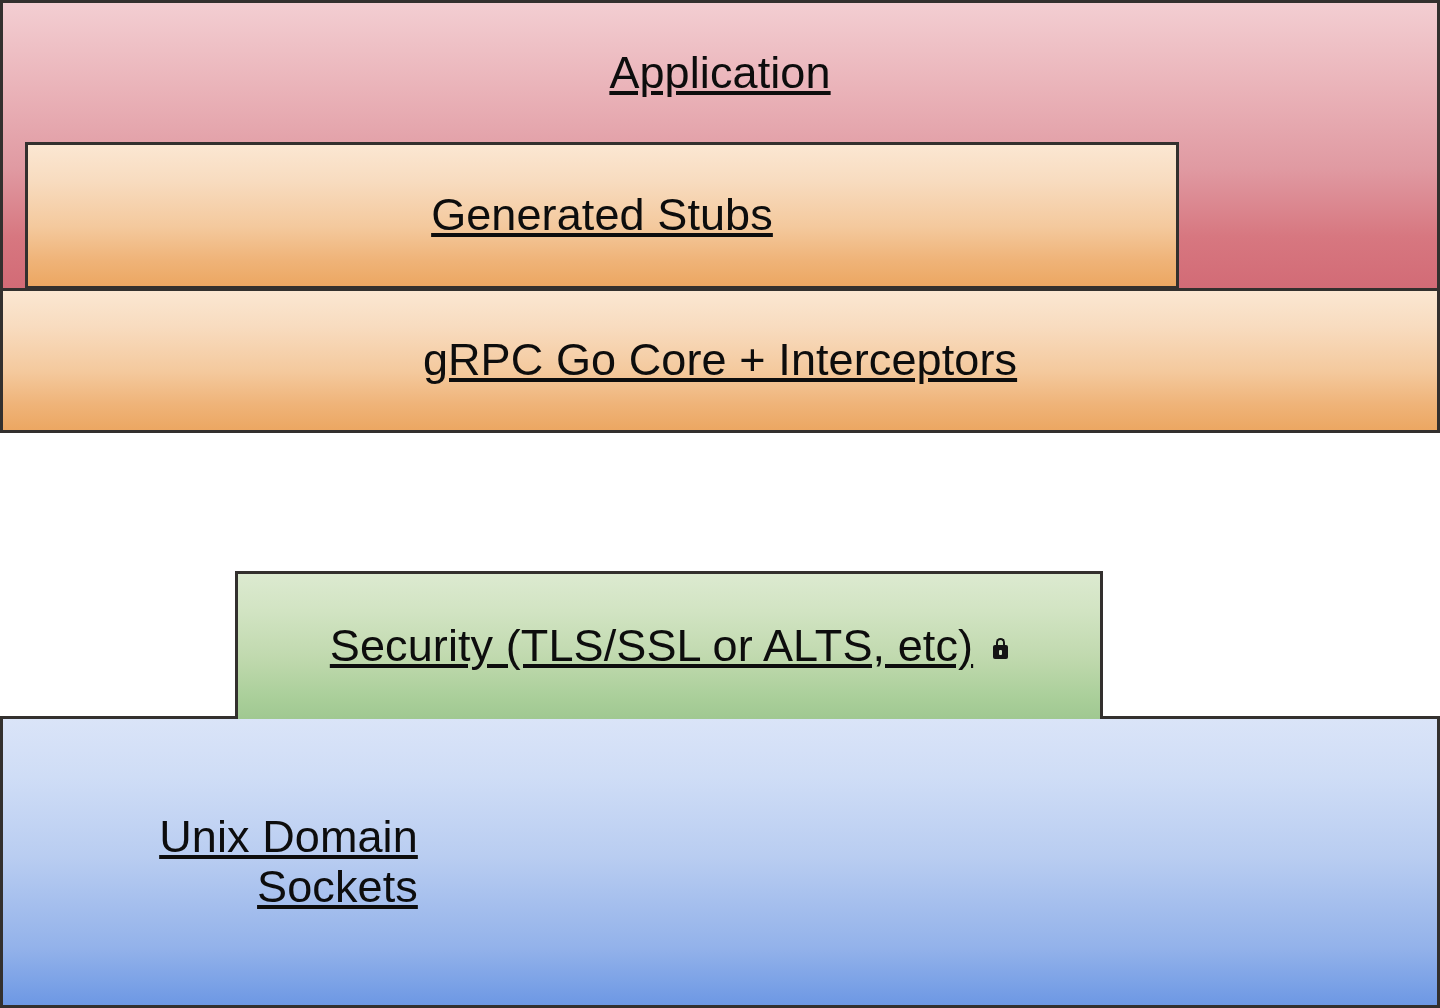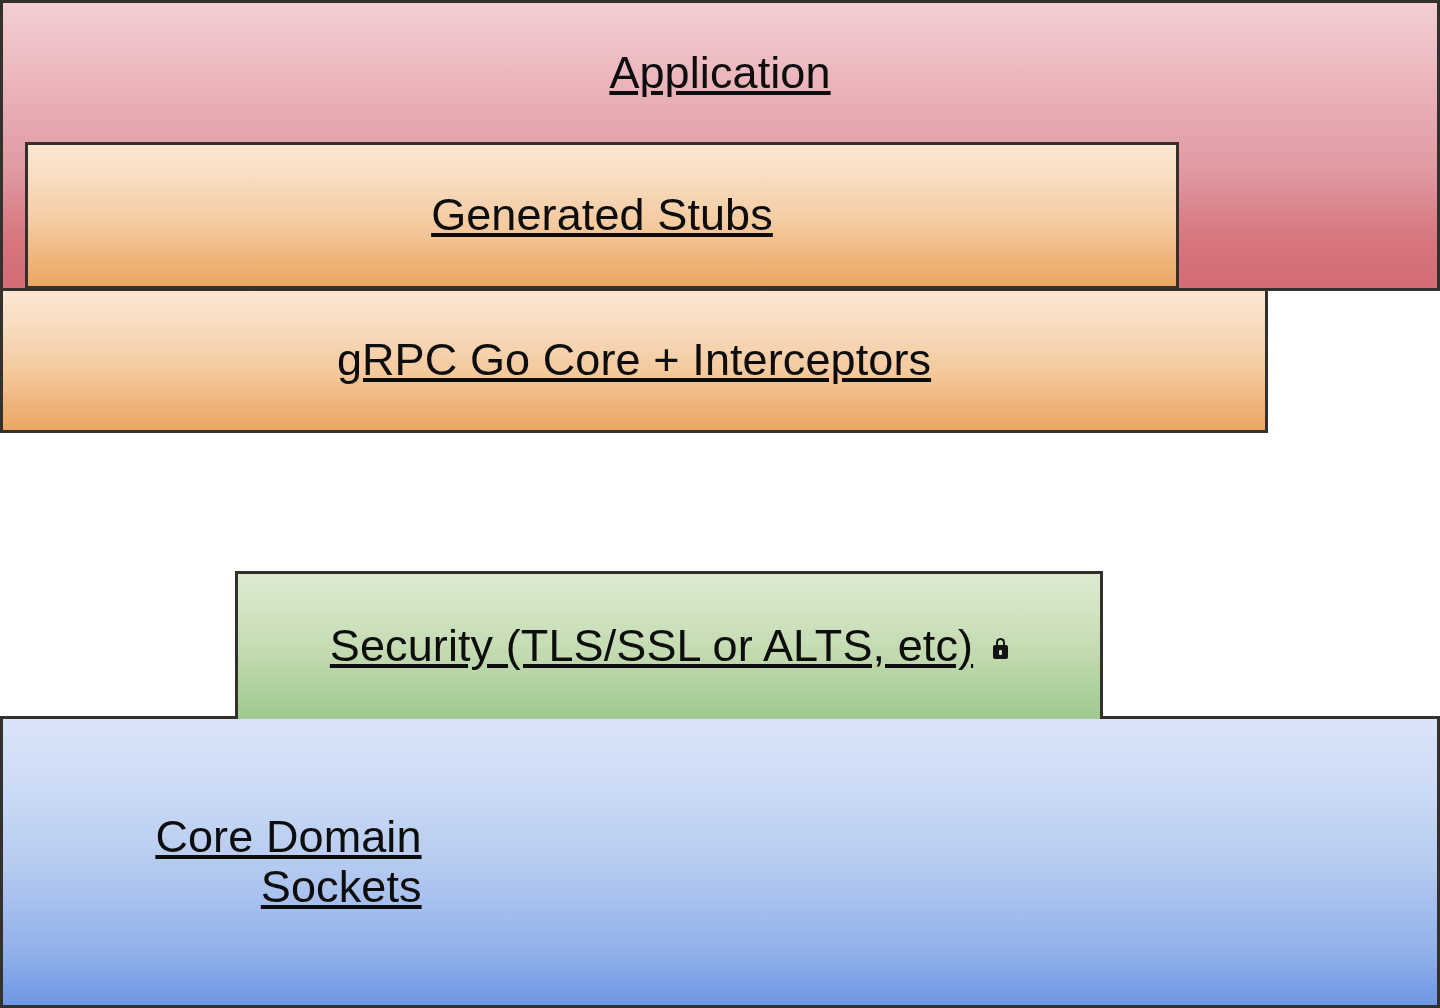--- a/index.html
+++ b/index.html
@@ -65,21 +65,21 @@
     height: 147px;
     background: linear-gradient(to bottom, #fbe7d2 0%, #f8dcc0 25%, #f4c99d 58%, #efb378 82%, #eca762 100%);
     z-index: 3;
     margin-left: 25px;
   }
 
   
   #layer-core {
     left: 0px;
     top: 288px;
-    width: 1268px;
+    width: 1440px;
     height: 145px;
     background: linear-gradient(to bottom, #fbe7d2 0%, #f8dcc0 25%, #f4c99d 58%, #efb378 82%, #eca762 100%);
     z-index: 2;
   }
 
   
   #layer-http2 {
     left: 0px;
     top: 430px;
     width: 1440px;
@@ -204,18 +204,18 @@
       <span class="lock-icon">
         <span class="shackle"></span>
         <span class="body"></span>
         <span class="keyhole"></span>
       </span>
     </div>
   </div>
 
   <div class="layer" id="layer-transport">
     <div class="transport-cell" id="cell-uds">
-      <div class="label">Core Domain
+      <div class="label">Unix Domain
 Sockets</div>
     </div>
   </div>
 
 </div>
 
 </body></html>

